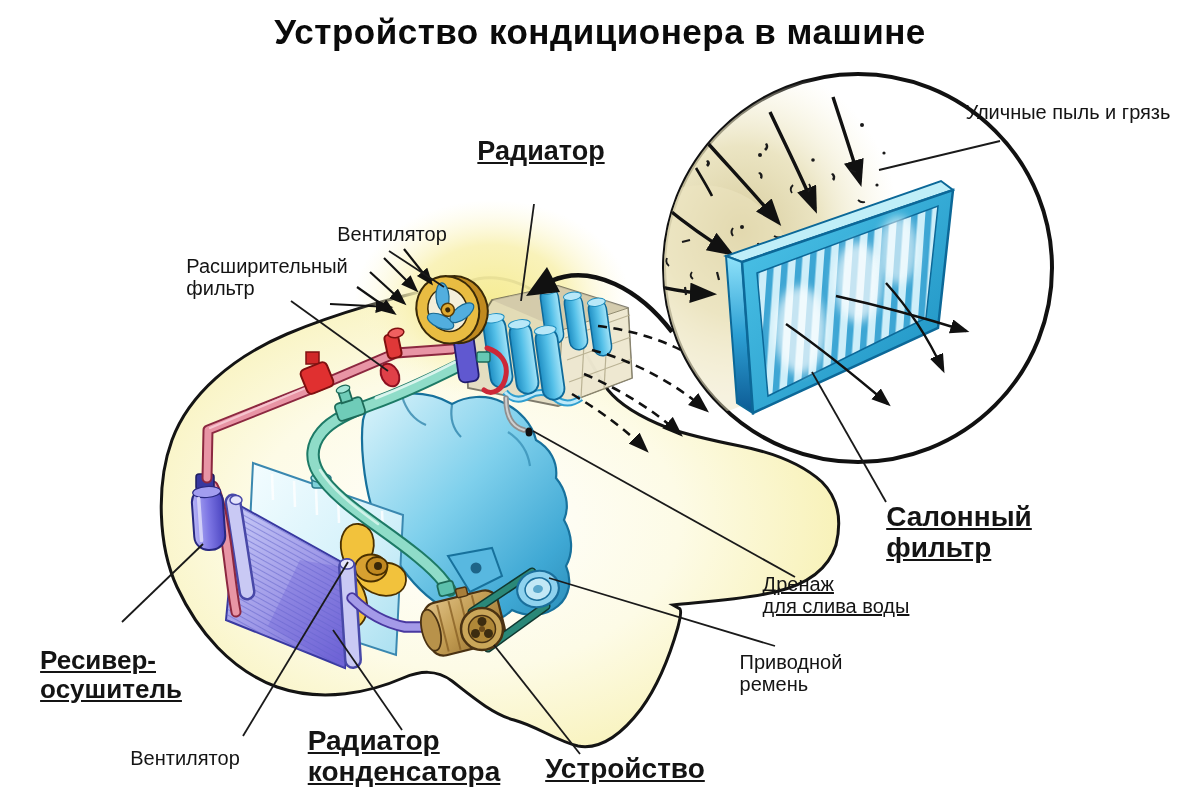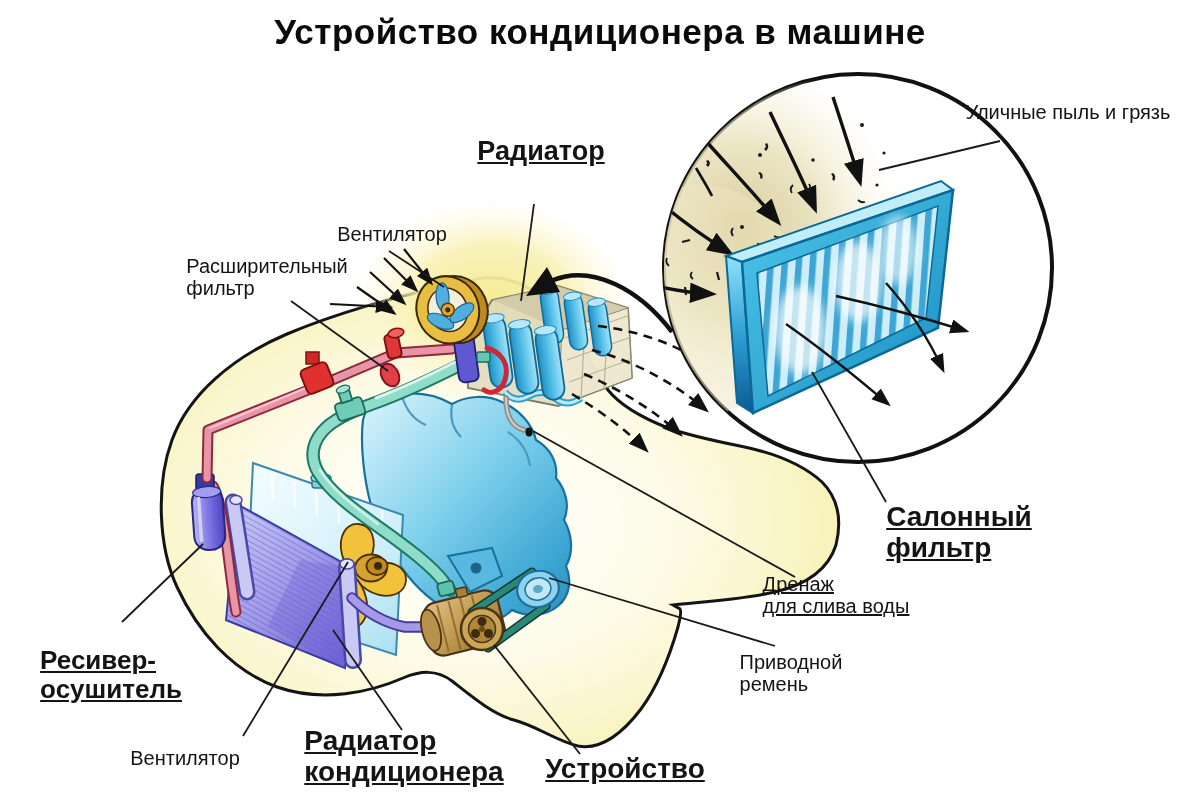--- a/index.html
+++ b/index.html
@@ -460,20 +460,20 @@
   <div>Ресивер-</div>
   <div>осушитель</div>
 </div>
 
 <div class="lbl s20" style="left:185px;top:747px;">
   <div>Вентилятор</div>
 </div>
 
 <div class="lbl bold s28" style="left:404px;top:725px;">
   <div>Радиатор</div>
-  <div>кондиционера</div>
+  <div>конденсатора</div>
 </div>
 
 <div class="lbl bold s28" style="left:625px;top:753px;">
   <div>Устройство</div>
 </div>
 
 </div>
 
 </body></html>

